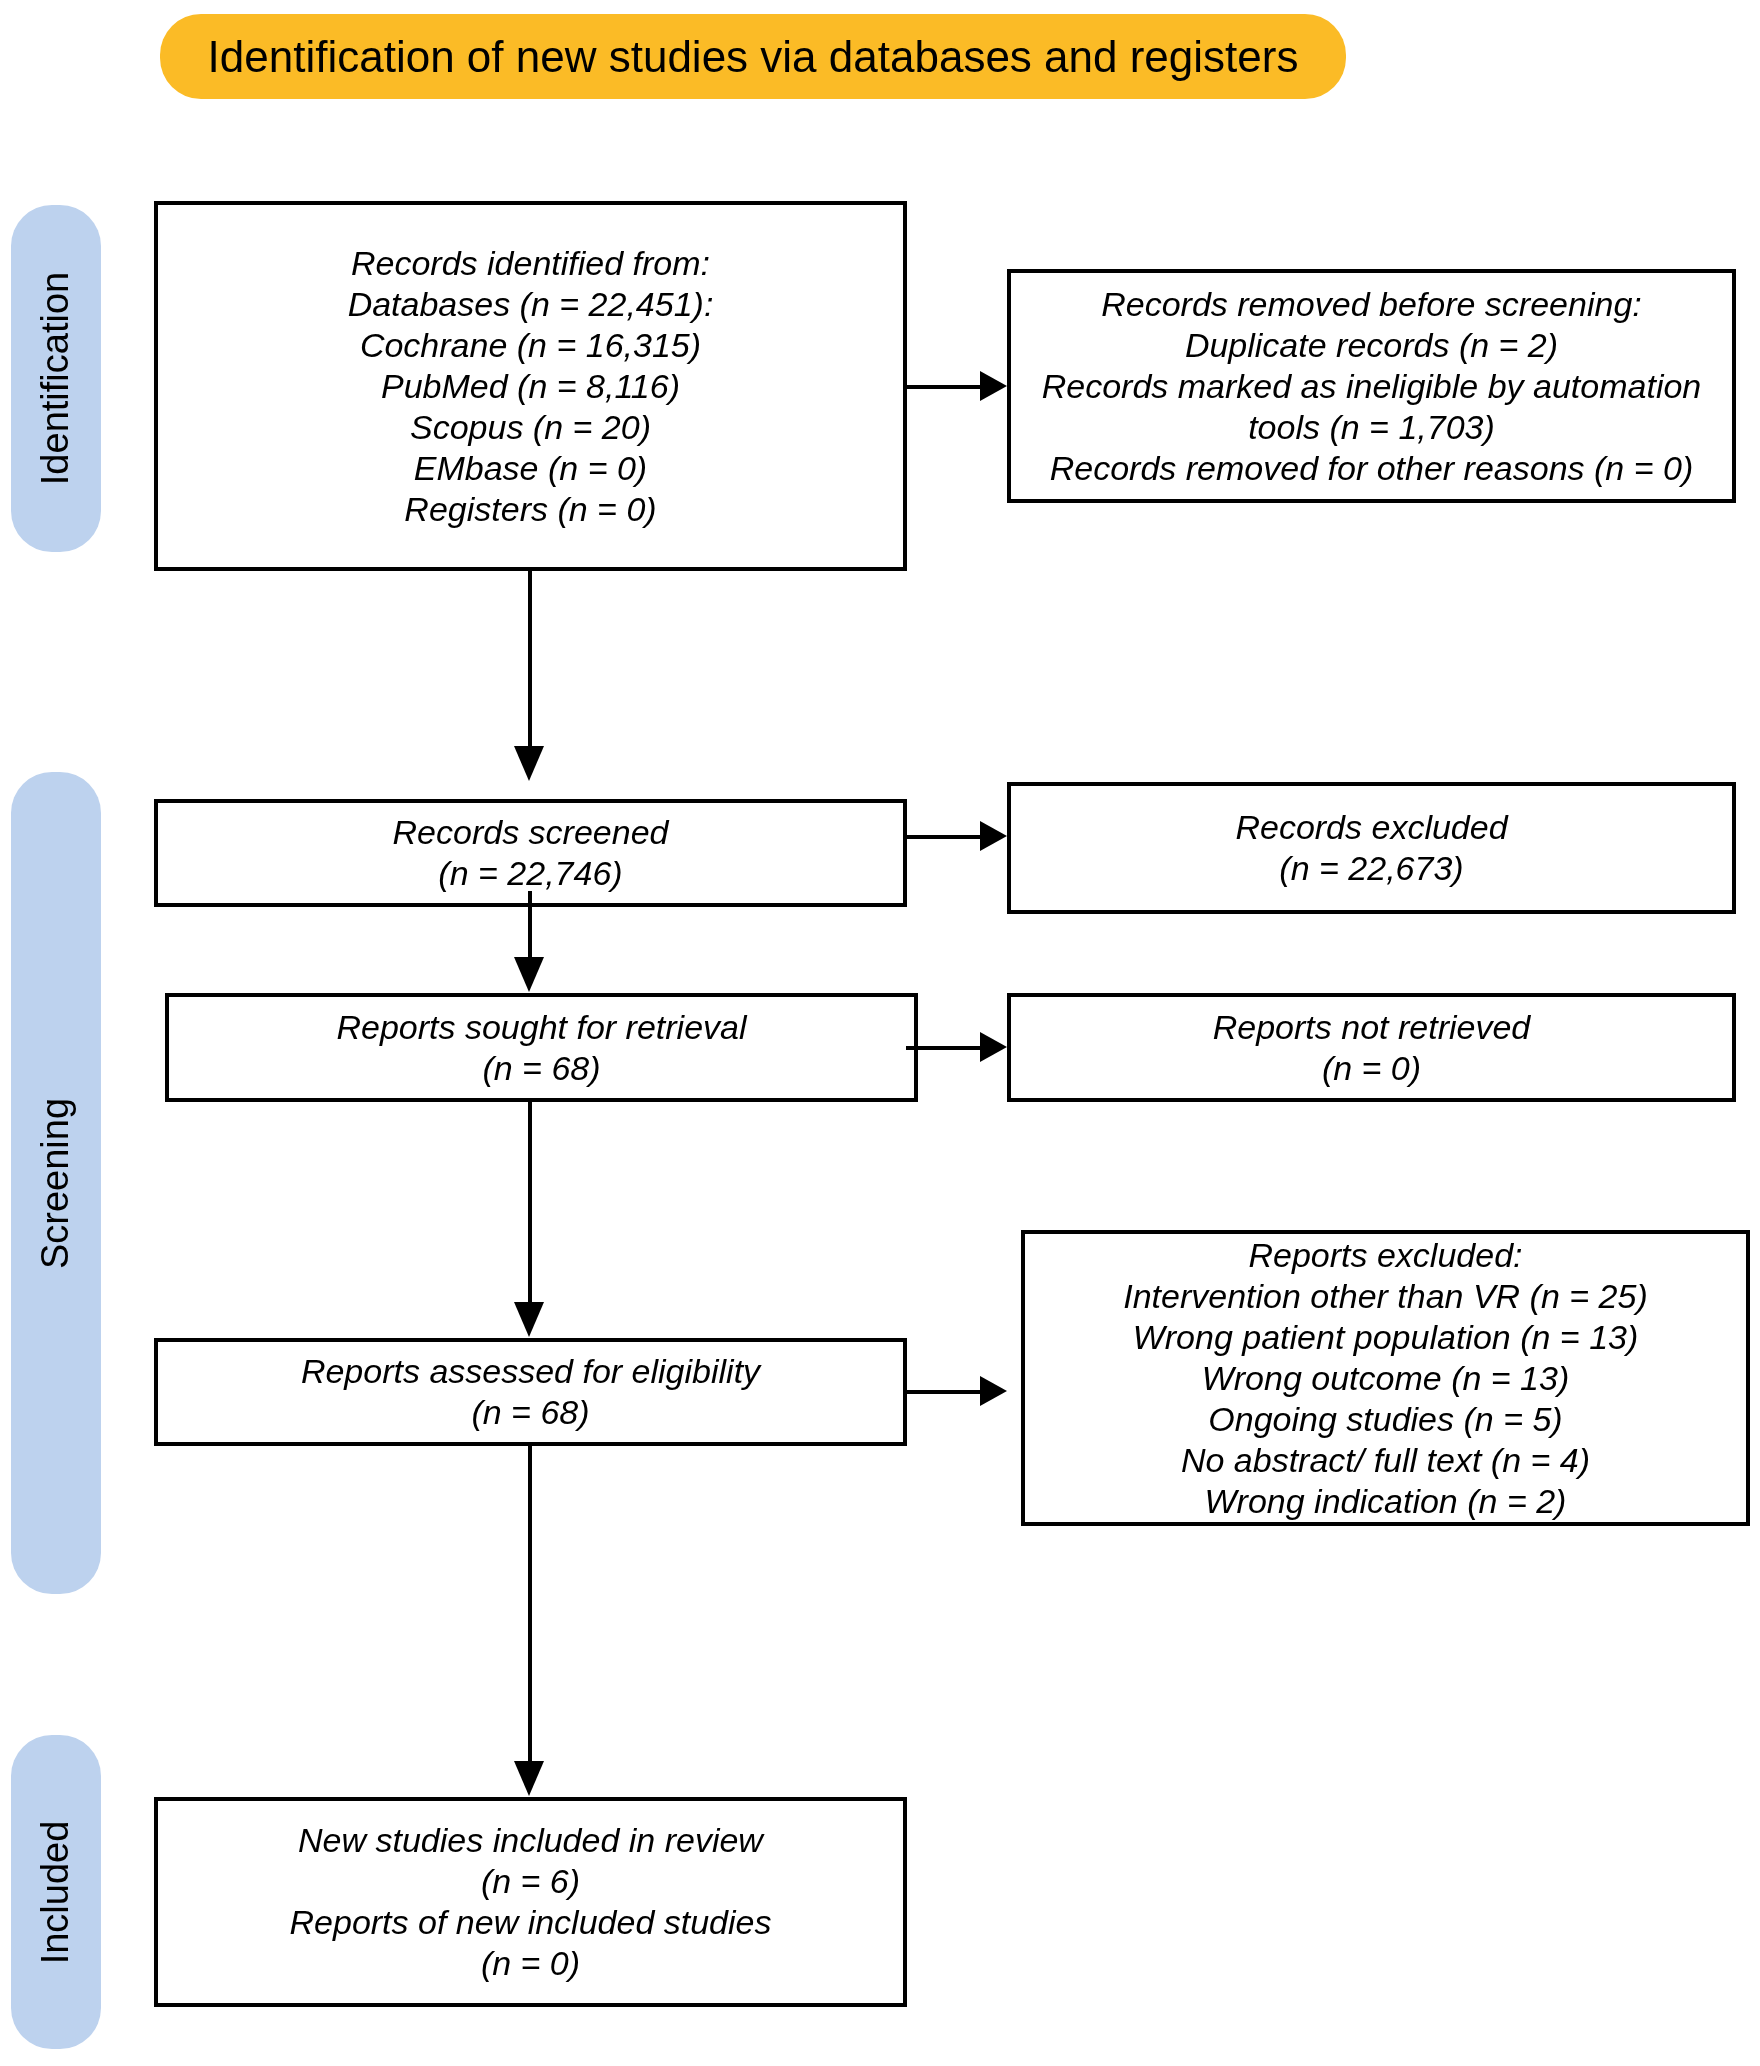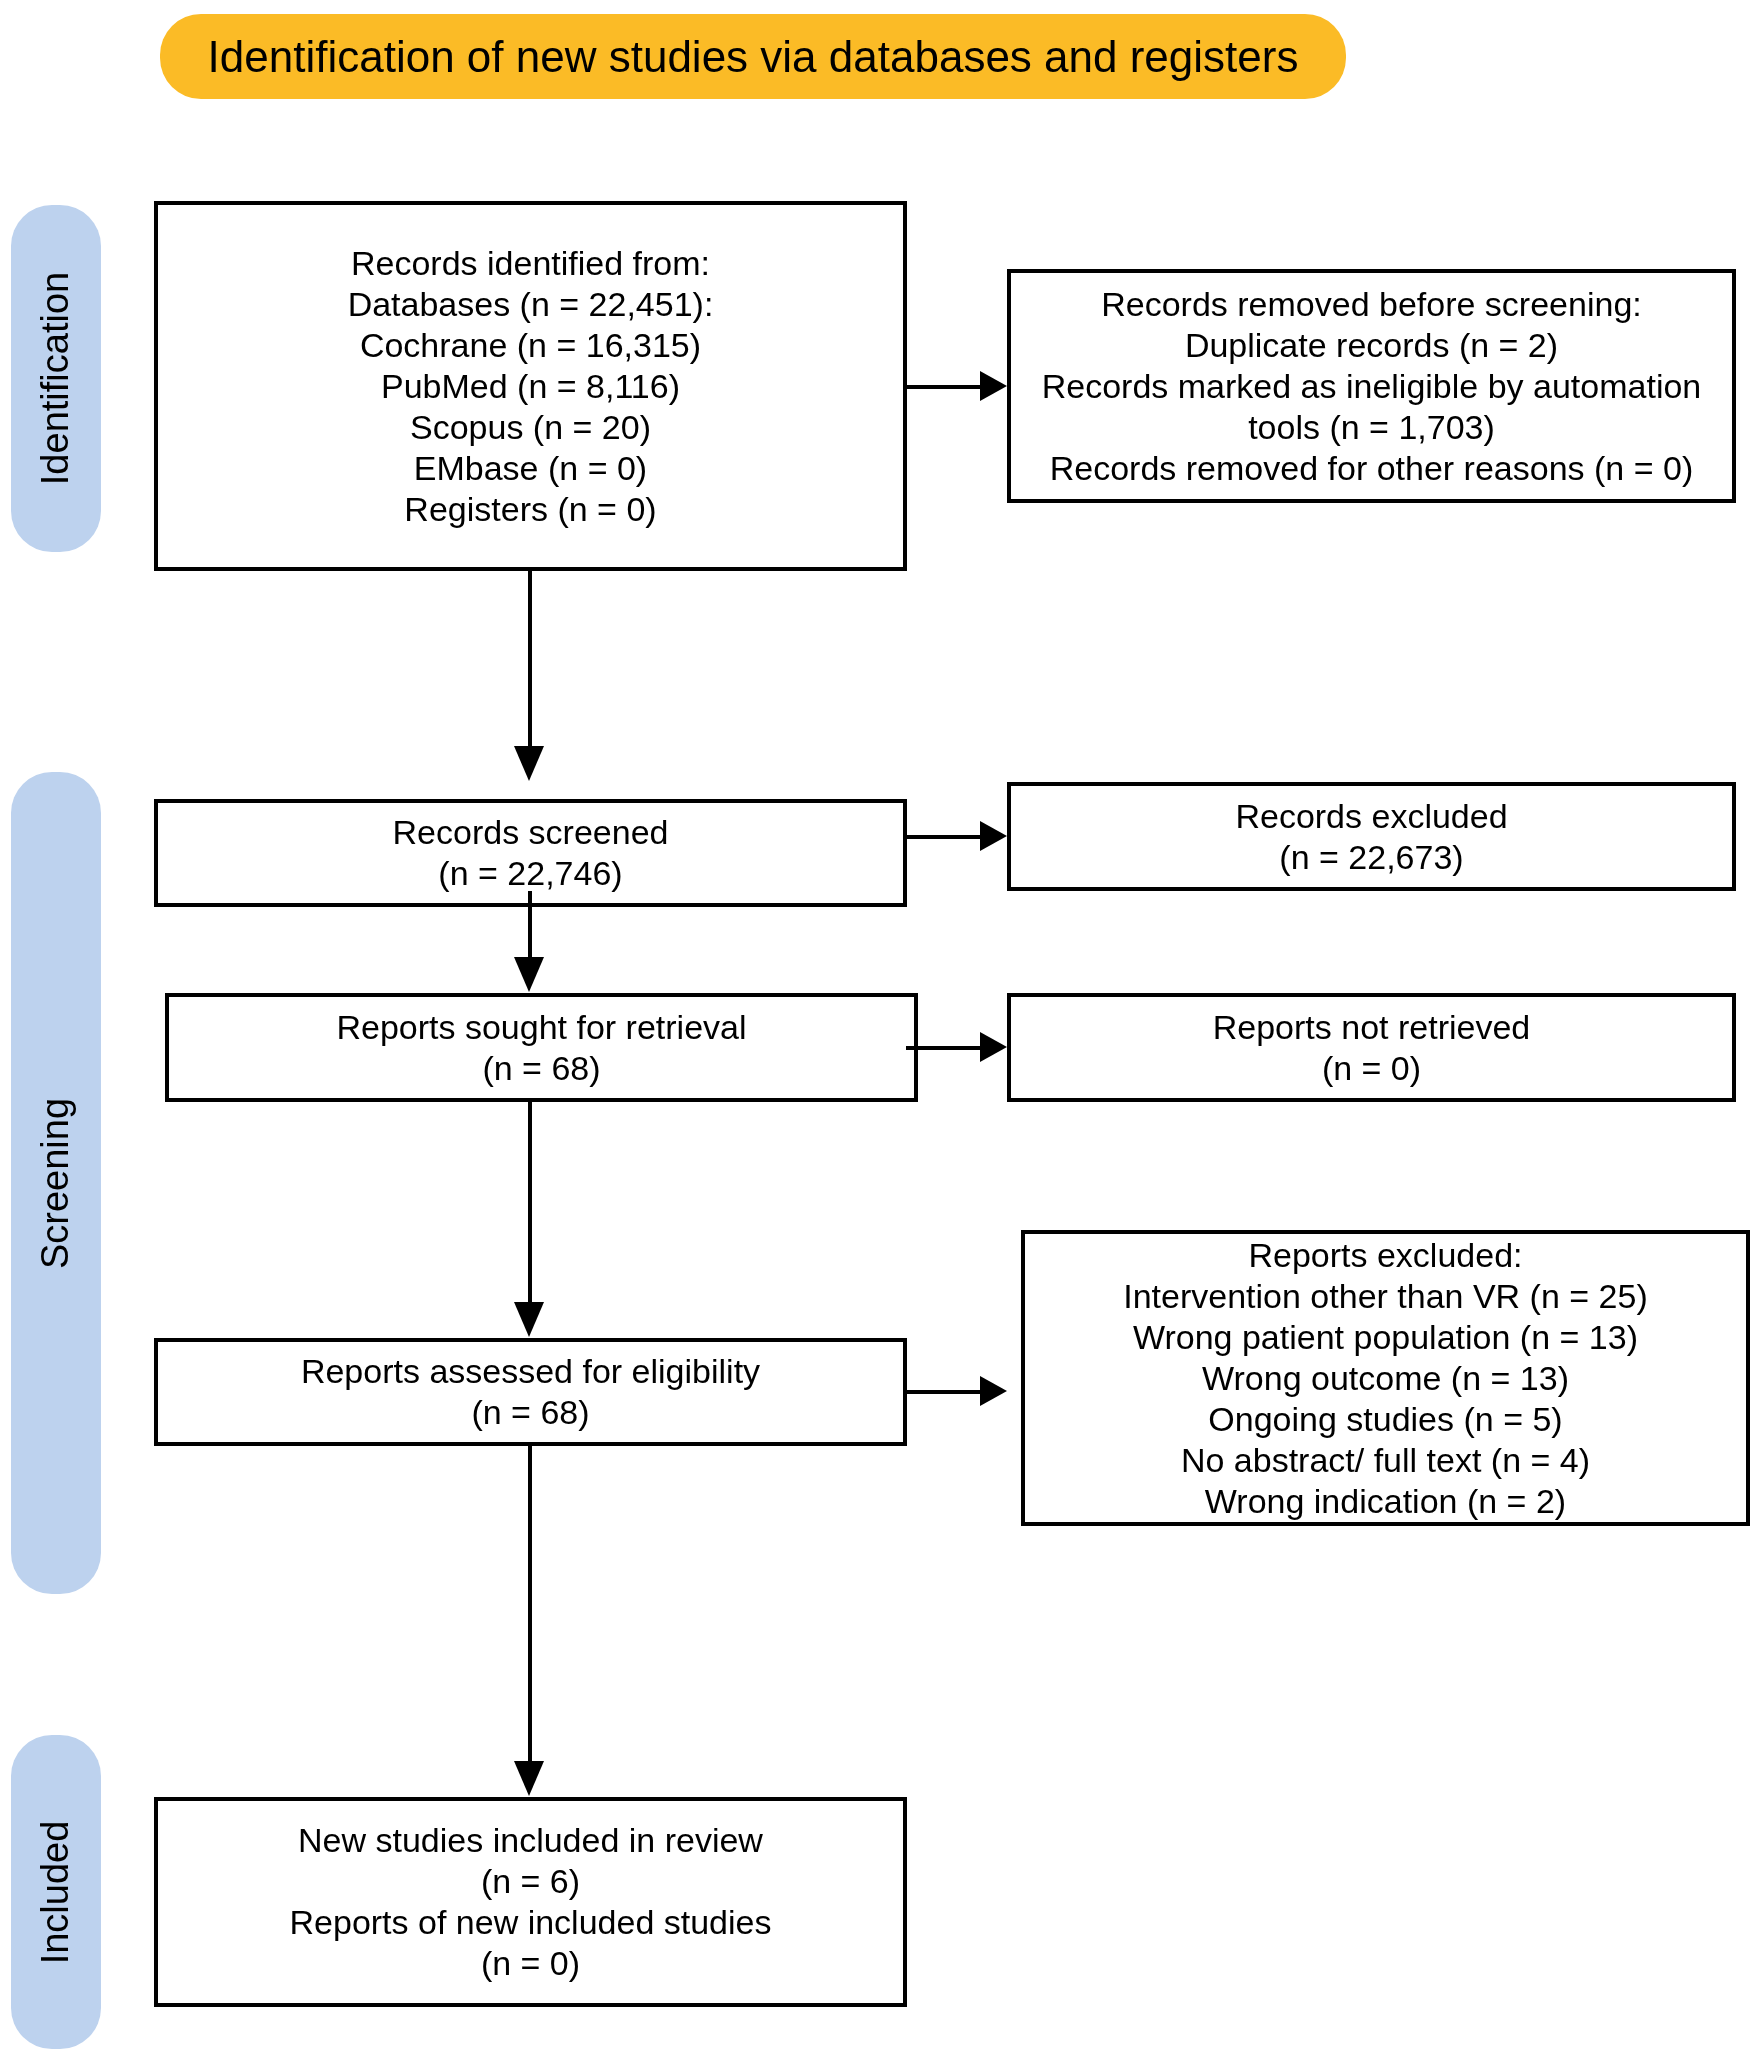--- a/index.html
+++ b/index.html
@@ -53,27 +53,28 @@
     border: 4.2px solid var(--line_color, #000);
     background: #ffffff;
     display: flex;
     align-items: center;
     justify-content: center;
     text-align: center;
     font-size: 34px;
     line-height: 41px;
     white-space: pre-line;
     padding: 0 7px;
+    font-style: italic;
   }
   .col-left  { left: 154px;  width: 753px; }
   .col-right { left: 1007px; width: 729px; }
   .box-identified    { top: 201px;  height: 370px; }
   .box-removed       { top: 269px;  height: 234px; }
   .box-screened      { top: 783px; height: 108px; margin-top: 16px; }
-  .box-excluded      { top: 782px; height: 109px; }
+  .box-excluded      { top: 782px; height: 132px; }
   .box-sought        { top: 993px; height: 109px; margin-left: 11px; }
   .box-notretrieved  { top: 993px; height: 109px; }
   .box-assessed      { top: 1338px; height: 108px; }
   .box-repexcluded   { top: 1230px; height: 296px; margin-left: 14px; }
   .box-included      { top: 1797px; height: 210px; }
 
   .varrow {
     position: absolute;
     left: 514px;
     width: 31px;

